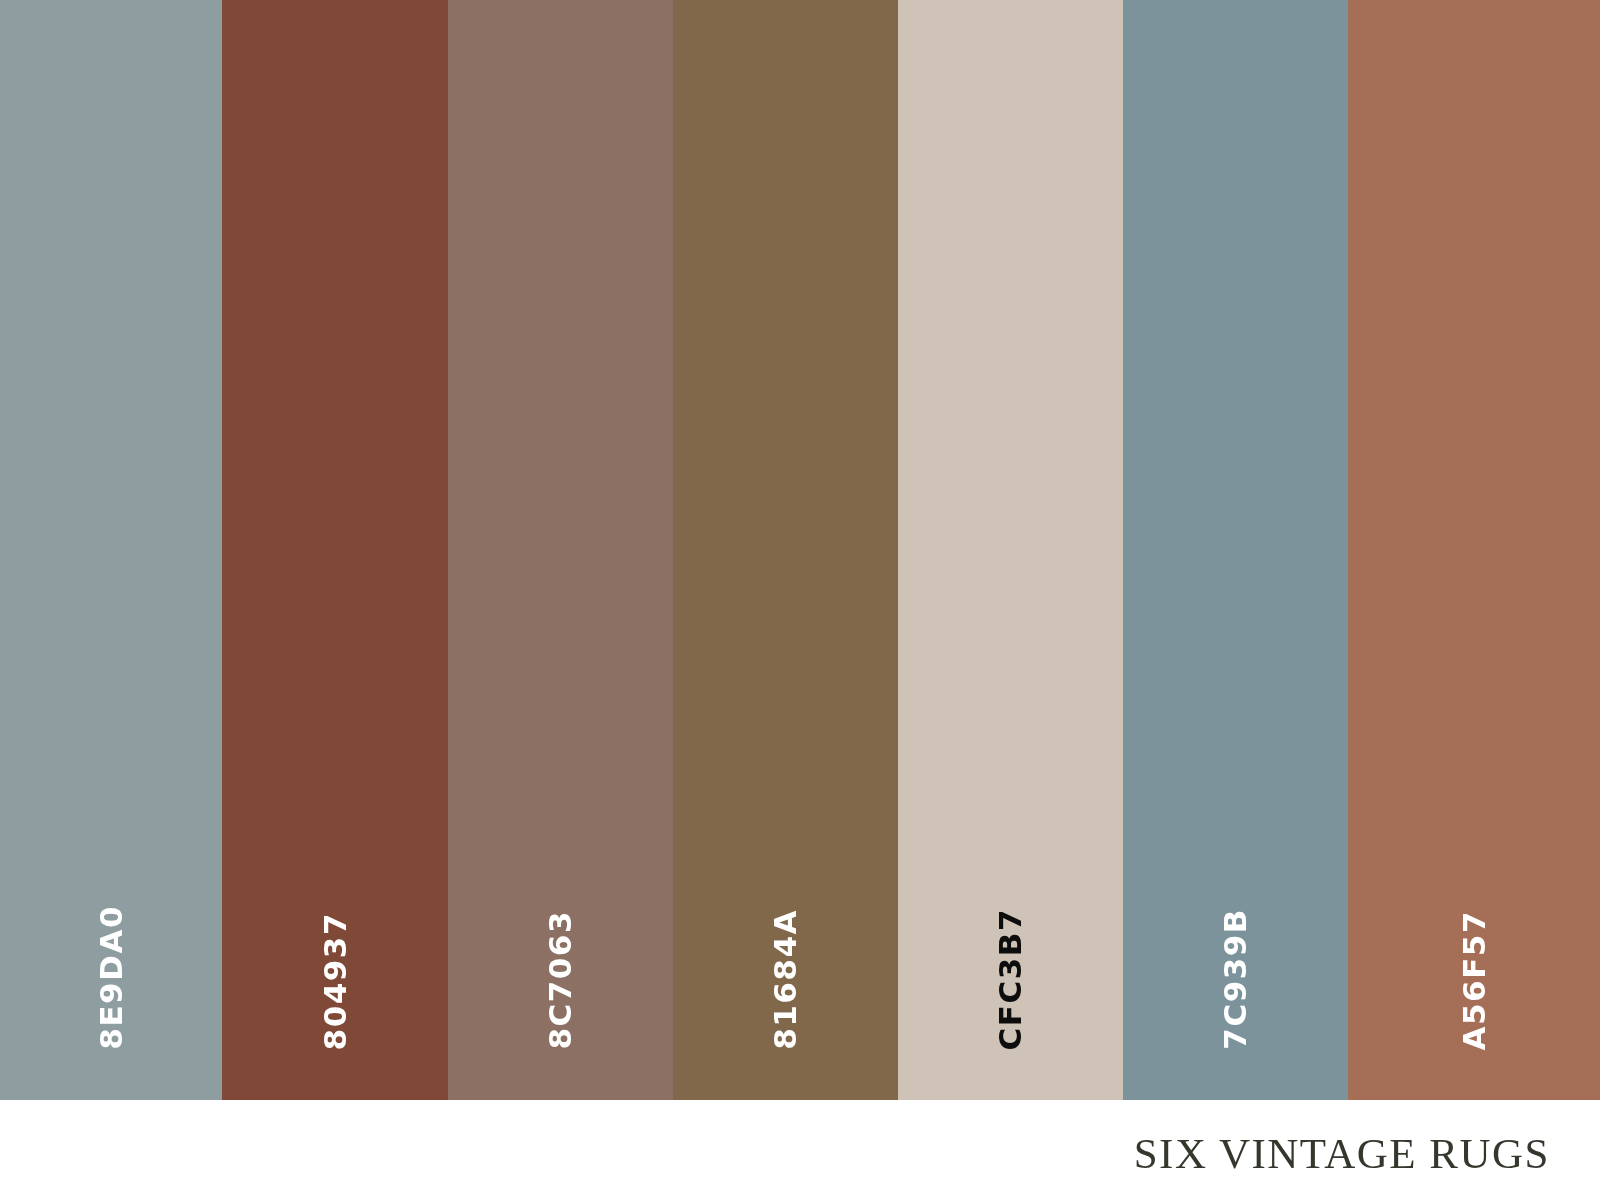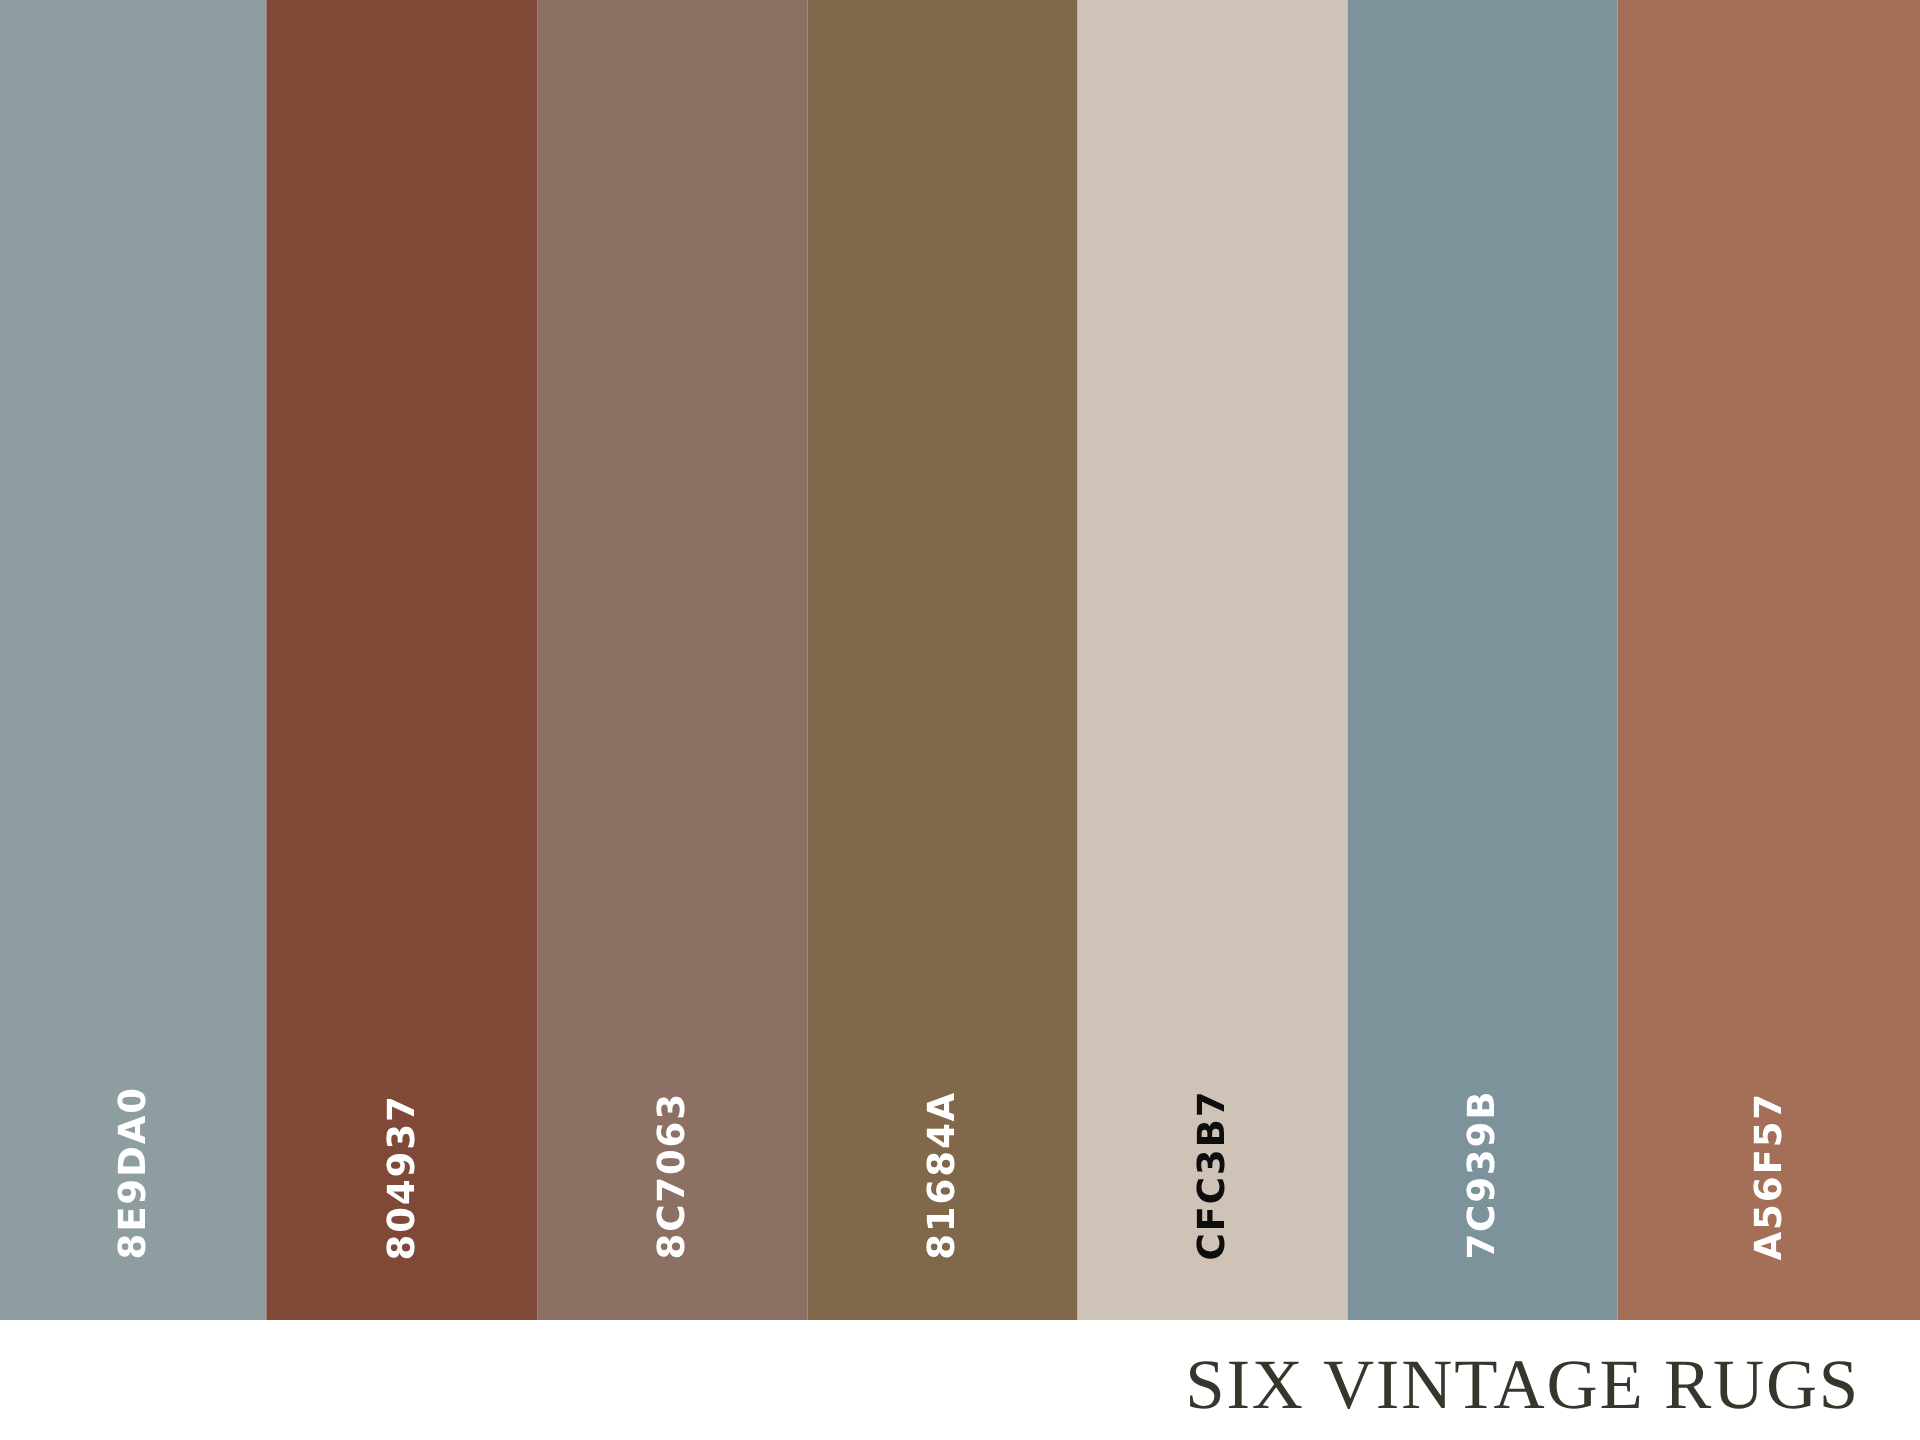--- a/index.html
+++ b/index.html
@@ -76,21 +76,21 @@
     width: 1600px;
     height: 100px;
     background: #ffffff;
     display: flex;
     align-items: center;
     justify-content: flex-end;
   }
 
   #brand-wordmark {
     font-family: "Liberation Serif", "DejaVu Serif", serif;
-    font-size: 59px;
+    font-size: 43px;
     font-weight: 400;
     letter-spacing: 1.5px;
     color: #33382c;
     white-space: nowrap;
     margin-right: 50px;
     margin-top: 6px;
     line-height: 1;
   }
 </style>
 </head>

